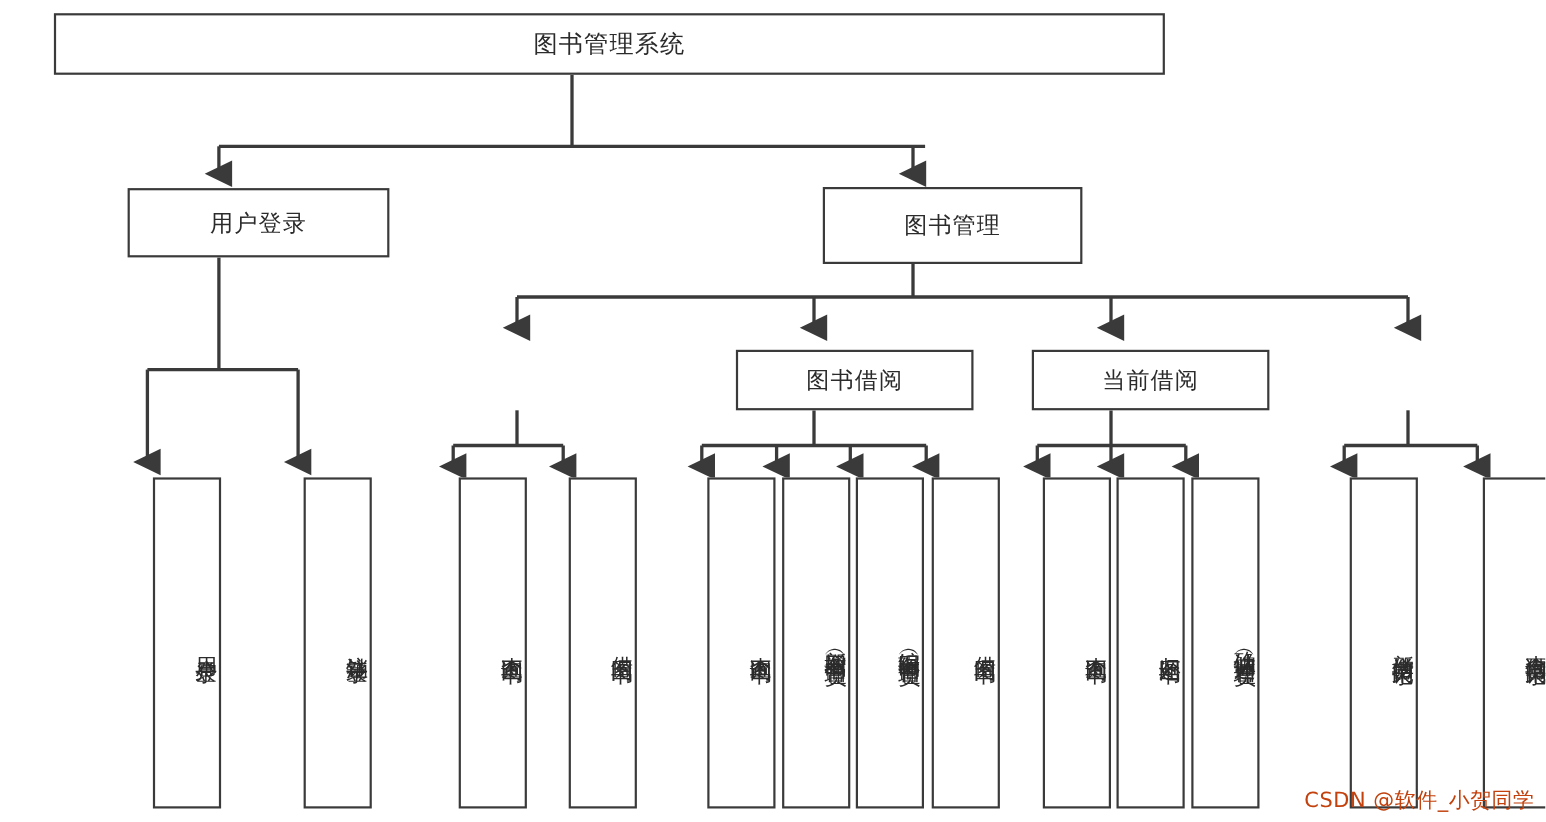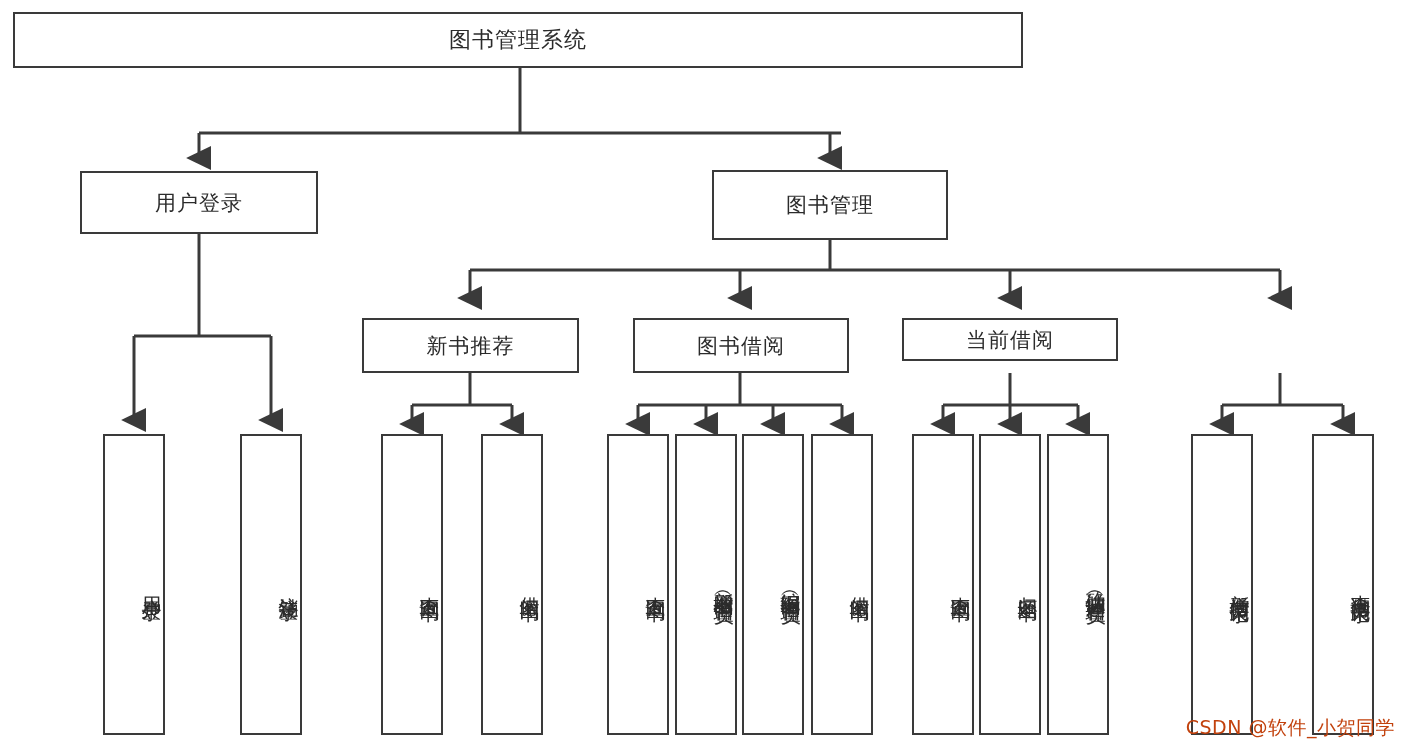--- a/index.html
+++ b/index.html
@@ -28,20 +28,21 @@
   }
   .node {
     position: absolute;
     box-sizing: border-box;
     border: 2.5px solid #3a3a3a;
     background: #ffffff;
     display: flex;
     align-items: center;
     justify-content: center;
     color: #2b2b2b;
+    margin-left: 36px;
   }
   .node.h {
     font-size: 21px;
     letter-spacing: 1px;
   }
   .node.root {
     font-size: 22px;
     letter-spacing: 1px;
   }
   .node.v {
@@ -128,27 +129,24 @@
     <span>图书管理系统</span>
   </div>
 
   <div class="node h" style="left:80px; top:171px; width:238px; height:63px;">
     <span>用户登录</span>
   </div>
   <div class="node h" style="left:712px; top:170px; width:236px; height:70px;">
     <span>图书管理</span>
   </div>
 
-  <div class="node h" style="left:362px; top:318px; width:217px; height:55px;">
-    <span>新书推荐</span>
-  </div>
   <div class="node h" style="left:633px; top:318px; width:216px; height:55px;text-align:right;">
     <span>图书借阅</span>
   </div>
-  <div class="node h" style="left:902px; top:318px; width:216px; height:43px;">
+  <div class="node h" style="left:902px; top:318px; width:216px; height:55px;">
     <span>当前借阅</span>
   </div>
 
   <div class="node v" style="left:103px; top:434px; width:62px; height:301px;">
     <span>用户登录</span>
   </div>
   <div class="node v" style="left:240px; top:434px; width:62px; height:301px;">
     <span>注销登录</span>
   </div>
 

